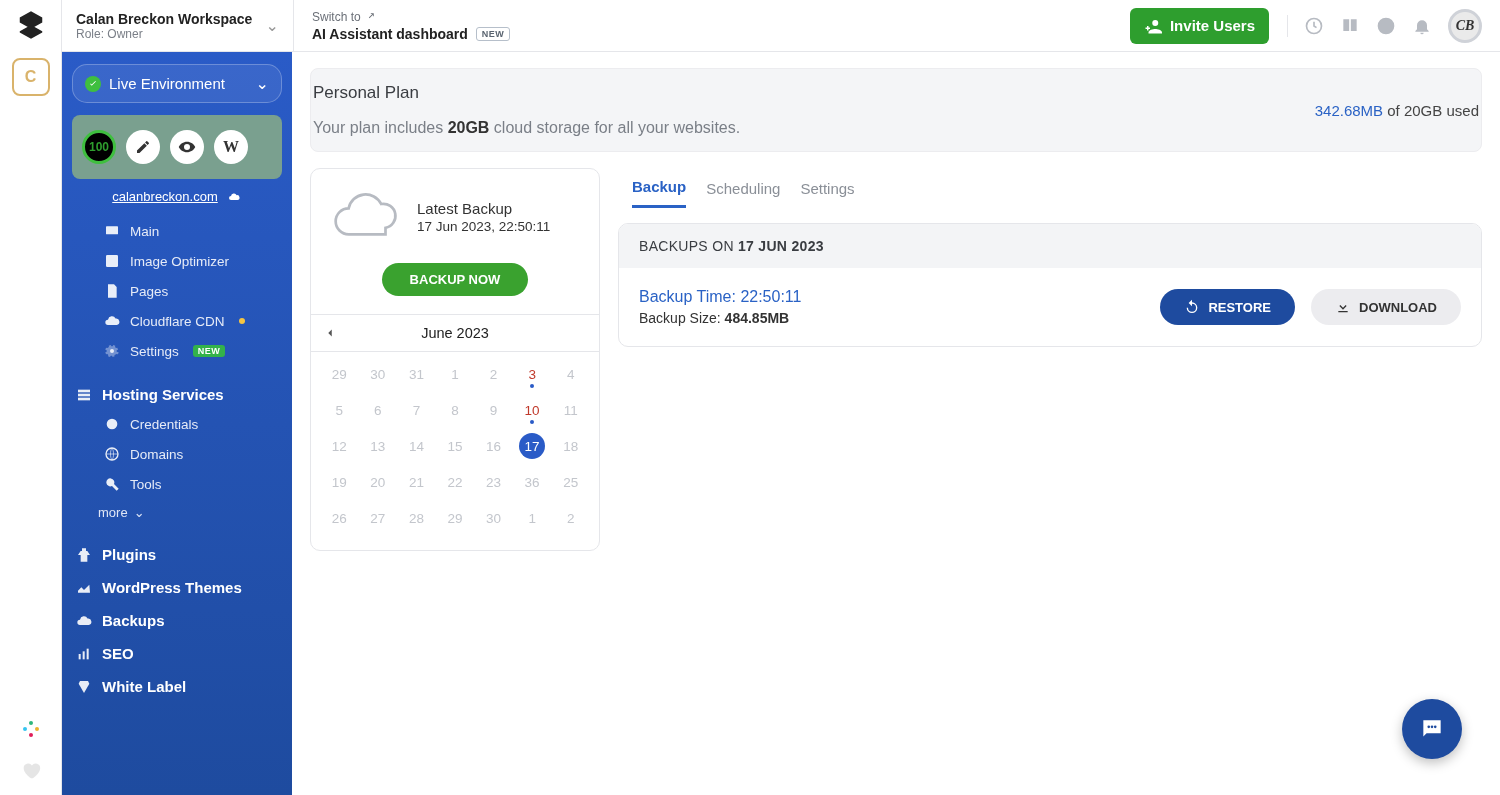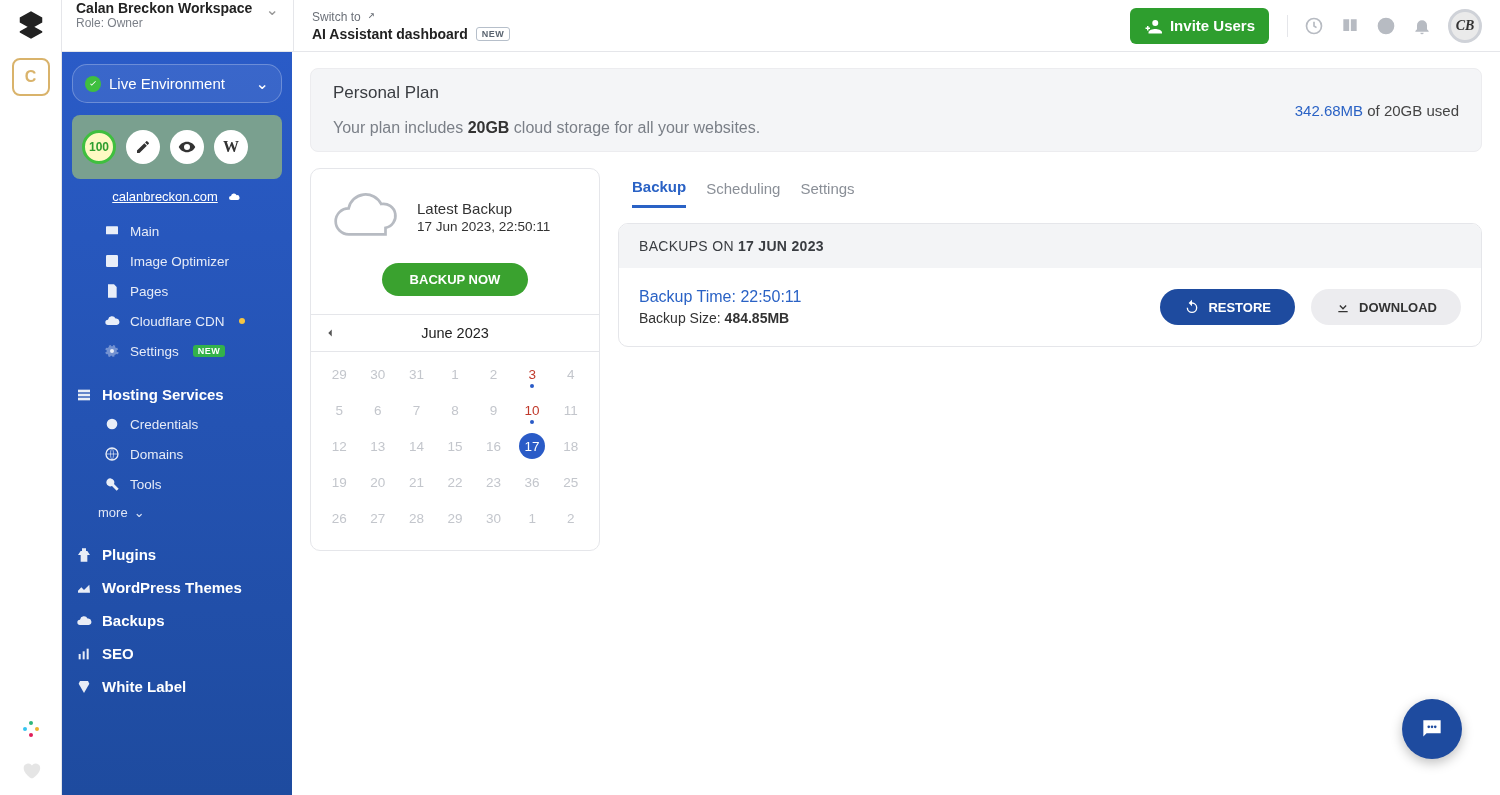--- a/index.html
+++ b/index.html
@@ -21,58 +21,58 @@
   
   .rail{position:absolute;left:0;top:0;width:62px;height:100%;border-right:1px solid var(--border);display:flex;flex-direction:column;align-items:center;padding-top:10px;gap:18px;background:#fff;}
   .logo-mark{width:30px;height:30px;}
   .workspace-badge{width:38px;height:38px;border-radius:8px;border:2px solid #d9b36b;color:#d9b36b;font-weight:700;font-size:16px;display:flex;align-items:center;justify-content:center;background:#fff;}
   .rail-spacer{flex:1;}
   .slack-icon{width:24px;height:24px;}
   .heart-icon{width:22px;height:22px;opacity:.25;margin-bottom:14px;}
 
   
   .header{position:absolute;left:62px;right:0;top:0;height:52px;border-bottom:1px solid var(--border);display:flex;align-items:center;}
-  .ws-select{display:flex;gap:10px;padding:0 14px;height:100%;min-width:232px;border-right:1px solid var(--border);}
+  .ws-select{display:flex;align-items:center;gap:10px;padding:0 14px;height:100%;min-width:232px;border-right:1px solid var(--border);}
   .ws-text .ws-name{font-weight:600;font-size:14px;}
   .ws-text .ws-role{font-size:12px;color:var(--muted);}
   .ws-caret{margin-left:auto;color:#999;}
   .switch-area{padding:6px 18px;}
   .switch-to{font-size:12px;color:#6a6f77;display:flex;align-items:center;gap:4px;}
   .ai-dash{display:flex;align-items:center;gap:8px;font-size:14px;font-weight:600;margin-top:2px;}
   .new-tag{font-size:9px;font-weight:700;color:#5a6470;border:1px solid #b6bfca;border-radius:3px;padding:1px 5px;letter-spacing:.5px;}
   .header-spacer{flex:1;}
   .invite-btn{background:#2e9e2e;color:#fff;border:none;border-radius:6px;padding:9px 14px;font-size:15px;font-weight:600;display:flex;align-items:center;gap:8px;cursor:pointer;}
   .hdr-icons{display:flex;align-items:center;gap:16px;padding:0 18px;}
   .hdr-icon{width:20px;height:20px;color:#b7bbc2;}
   .hdr-div{width:1px;height:22px;background:var(--border);}
   .avatar{width:34px;height:34px;border-radius:50%;border:3px solid #cfd2d8;background:#eaeaea;display:flex;align-items:center;justify-content:center;font-style:italic;font-weight:700;font-size:14px;color:#333;font-family:'Brush Script MT',cursive;}
 
   
   .sidebar{position:absolute;left:62px;top:52px;bottom:0;width:230px;background:linear-gradient(180deg,#2a5bc7 0%, #1e4b9f 100%);color:#fff;display:flex;flex-direction:column;padding:12px 10px 0;}
   .env-select{background:rgba(255,255,255,.08);border:1px solid rgba(255,255,255,.25);border-radius:15px;padding:9px 12px;display:flex;align-items:center;gap:8px;cursor:pointer;}
   .env-dot{width:16px;height:16px;border-radius:50%;background:#3fbf3f;display:flex;align-items:center;justify-content:center;}
   .env-caret{margin-left:auto;}
   .site-card{margin-top:12px;border-radius:8px;overflow:hidden;background:#7aa08f;position:relative;height:64px;display:flex;align-items:center;gap:10px;padding:0 10px;}
-  .score-badge{width:34px;height:34px;border-radius:50%;background:#fef9c3;border:3px solid #3fbf3f;color:#2e9e2e;font-weight:700;font-size:12px;display:flex;align-items:center;justify-content:center;}
+  .score-badge{width:34px;height:34px;border-radius:50%;background:#000000;border:3px solid #3fbf3f;color:#2e9e2e;font-weight:700;font-size:12px;display:flex;align-items:center;justify-content:center;}
   .card-icon{width:34px;height:34px;border-radius:50%;background:#fff;color:#333;display:flex;align-items:center;justify-content:center;cursor:pointer;}
   .site-link{display:flex;align-items:center;justify-content:center;gap:8px;margin-top:10px;font-size:13px;}
   .site-link span{text-decoration:underline;}
   .nav{margin-top:12px;flex:1;overflow:auto;}
   .nav-sub{padding-left:26px;}
   .nav-sub .item,.nav-section .item{display:flex;align-items:center;gap:10px;padding:7px 6px;font-size:13.5px;color:#e6ebf7;border-radius:4px;cursor:pointer;}
   .nav-section{margin-top:10px;}
   .sect-title{display:flex;align-items:center;gap:10px;padding:10px 4px 6px;font-size:15px;font-weight:600;}
   .dot-y{width:6px;height:6px;border-radius:50%;background:#f5c542;display:inline-block;margin-left:4px;}
   .badge-new{font-size:9px;font-weight:700;background:#33b24a;color:#fff;border-radius:3px;padding:1px 5px;margin-left:4px;letter-spacing:.5px;}
   .nav .micon{width:16px;height:16px;flex:0 0 16px;opacity:.9;}
   .more{display:flex;align-items:center;gap:6px;padding:6px 6px 6px 26px;font-size:13px;color:#dfe6f6;cursor:pointer;}
 
   
   .main{position:absolute;left:292px;right:0;top:52px;bottom:0;background:#fff;padding:16px 18px;overflow:auto;}
-  .plan-bar{background:var(--panel);border:1px solid #ececef;border-radius:8px;padding:14px 22px;display:flex;align-items:center;}
+  .plan-bar{background:var(--panel);border:1px solid #ececef;border-radius:8px;padding:14px 2px;display:flex;align-items:center;}
   .plan-title{font-size:17px;font-weight:500;color:#3a3d42;}
   .plan-sub{font-size:16px;color:var(--muted);margin-top:16px;text-align:center;}
   .plan-sub b{color:#333;}
   .plan-usage{margin-left:auto;font-size:15px;color:#444;}
   .plan-usage .used{color:var(--link);font-weight:500;}
 
   .content-row{display:flex;gap:18px;margin-top:16px;align-items:flex-start;}
   .backup-card{width:290px;border:1px solid var(--border);border-radius:10px;overflow:hidden;}
   .latest{display:flex;gap:16px;padding:22px 20px 6px;align-items:center;}
   .cloud-icon{width:70px;height:52px;}

